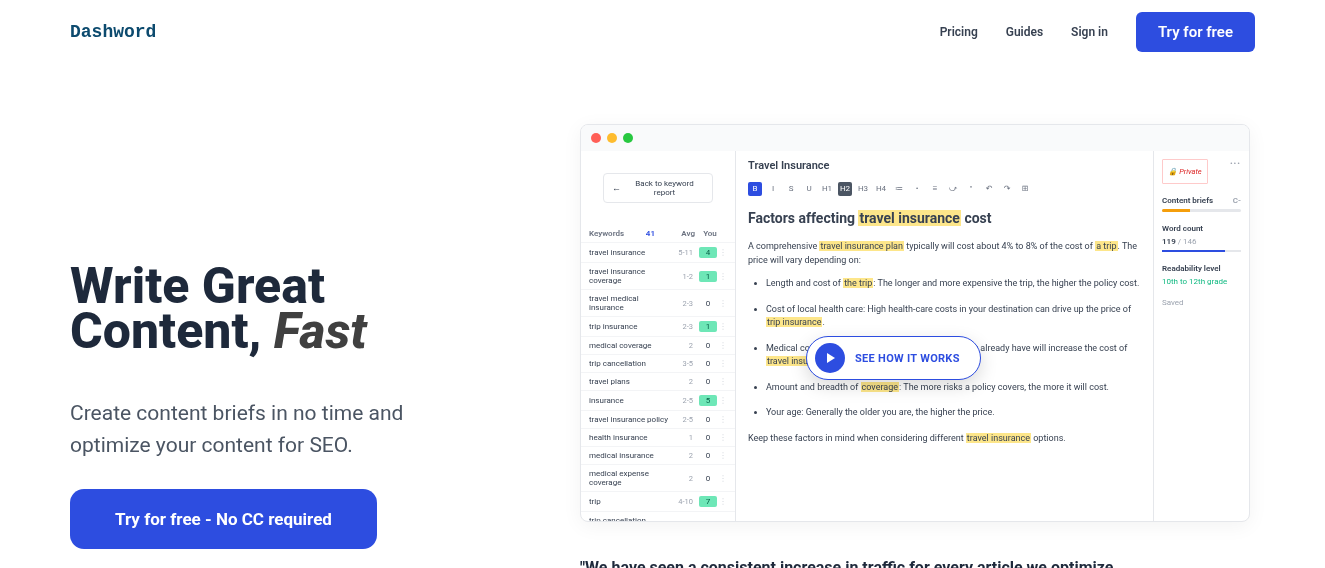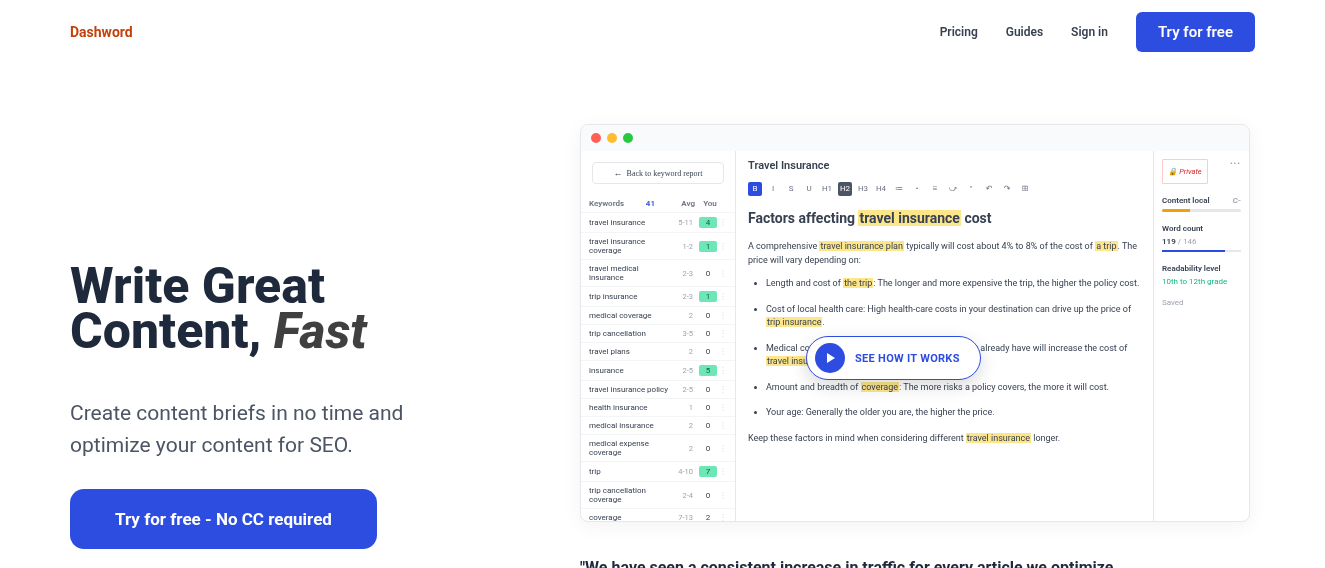--- a/index.html
+++ b/index.html
@@ -1,36 +1,36 @@
 <!DOCTYPE html>
 <html><head>
   <meta charset="utf-8">
   <style>
     * { margin: 0; padding: 0; box-sizing: border-box; font-family: -apple-system, BlinkMacSystemFont, "Segoe UI", Roboto, sans-serif; }
     body { background: #fff; width: 1325px; height: 568px; overflow: hidden; }
     .navbar { display: flex; justify-content: space-between; align-items: center; padding: 12px 70px; }
-    .logo { color: #c2410c; font-weight: 700; font-size: 14px; }
+    .logo { color: #0c4a6e; font-weight: 700; font-size: 18px; font-family: Liberation Mono, monospace; }
     .nav-right { display: flex; align-items: center; gap: 28px; }
     .nav-link { color: #374151; font-weight: 600; font-size: 12px; cursor: pointer; }
     .btn-primary { background: #2d4de0; color: #fff; padding: 11px 22px; border-radius: 6px; font-weight: 600; font-size: 15px; cursor: pointer; border: none; }
     .main { display: flex; padding: 60px 70px 0; gap: 50px; }
     .hero-left { flex: 0 0 460px; padding-top: 140px; }
     .hero-title { font-size: 50px; font-weight: 800; color: #1e293b; line-height: 0.9; margin-bottom: 16px; }
     .hero-fast { color: #404040; font-style: italic; }
     .hero-sub { color: #4b5563; font-size: 21px; line-height: 1.5; margin-top: 44px; margin-bottom: 28px; max-width: 400px; }
     .btn-cta { background: #2d4de0; color: #fff; padding: 20px 45px; border-radius: 14px; font-weight: 700; font-size: 17px; cursor: pointer; border: none; }
     .hero-right { flex: 1; position: relative; }
     .mock { background: #fff; border-radius: 8px; border: 1px solid #e5e7eb; width: 670px; overflow: hidden; box-shadow: 0 4px 20px rgba(0,0,0,0.05); }
     .mock-titlebar { display: flex; gap: 6px; padding: 8px 10px; background: #f9fafb; }
     .dot { width: 10px; height: 10px; border-radius: 50%; }
     .dot-r { background: #ff5f57; } .dot-y { background: #febc2e; } .dot-g { background: #28c840; }
     .mock-body { display: flex; height: 370px; font-size: 9px; color: #374151; }
 
     .mock-sidebar { width: 155px; border-right: 1px solid #e5e7eb; display: flex; flex-direction: column; }
-    .mock-back { padding: 5px 8px; border: 1px solid #e5e7eb; border-radius: 4px; margin: 11px; font-size: 8px; text-align: center; display: flex; align-items: center; justify-content: center; gap: 4px; font-family: Liberation Serif, serif; }
+    .mock-back { padding: 5px 8px; border: 1px solid #e5e7eb; border-radius: 4px; margin: 22px; font-size: 8px; text-align: center; display: flex; align-items: center; justify-content: center; gap: 4px; }
     .mock-back::before { content: "←"; font-size: 9px; }
     .mock-sidehead { display: flex; padding: 4px 8px; font-size: 8px; color: #6b7280; font-weight: 600; }
     .mock-sidehead .kw-label { flex: 1; }
     .mock-sidehead .kw-count { color: #2d4de0; margin-right: 18px; }
     .kw-list { overflow: hidden; }
     .kw-row { display: flex; align-items: center; padding: 4px 8px; border-top: 1px solid #f3f4f6; font-size: 8px; }
     .kw-name { flex: 1; color: #374151; padding-right: 2px; }
     .kw-avg { width: 22px; text-align: right; color: #9ca3af; font-size: 7.5px; }
     .kw-you { width: 18px; text-align: center; margin-left: 6px; }
     .kw-you.hi { background: #6ee7b7; border-radius: 2px; padding: 1px 0; color: #065f46; }
@@ -230,37 +230,37 @@
             <span>A comprehensive </span><span class="hl">travel insurance plan</span><span> typically will cost about 4% to 8% of the cost of </span><span class="hl">a trip</span><span>. The price will vary depending on:</span>
           </p>
           <ul class="ed-ul">
             <li class="ed-li"><span>Length and cost of </span><span class="hl">the trip</span><span>: The longer and more expensive the trip, the higher the policy cost.</span></li>
             <li class="ed-li"><span>Cost of local health care: High health-care costs in your destination can drive up the price of </span><span class="hl">trip insurance</span><span>.</span></li>
             <li class="ed-li"><span>Medical conditions you want covered: Conditions you already have will increase the cost of </span><span class="hl">travel insurance coverage</span><span>.</span></li>
             <li class="ed-li"><span>Amount and breadth of </span><span class="hl">coverage</span><span>: The more risks a policy covers, the more it will cost.</span></li>
             <li class="ed-li">Your age: Generally the older you are, the higher the price.</li>
           </ul>
           <p class="ed-p">
-            <span>Keep these factors in mind when considering different </span><span class="hl">travel insurance</span><span> longer.</span>
+            <span>Keep these factors in mind when considering different </span><span class="hl">travel insurance</span><span> options.</span>
           </p>
 
           <div class="how-overlay">
             <div class="play-circle">
                 <div class="play-tri"></div>
               </div>
             <span class="how-text">SEE HOW IT WORKS</span>
           </div>
         </div>
 
         <div class="mock-meta">
           <span class="priv-btn">🔒 Private</span>
           <span class="meta-dots">•••</span>
           <div class="meta-clear"></div>
           <div class="meta-label">
-            <span>Content local</span>
+            <span>Content briefs</span>
             <span style="color:#9ca3af">C-</span>
           </div>
           <div class="grade-bar">
               <div class="grade-bar-fill"></div>
             </div>
           <div class="meta-label">Word count</div>
           <div><span class="wc">119</span><span class="wc-target"> / 146</span></div>
           <div class="wc-bar">
               <div class="wc-bar-fill"></div>
             </div>

